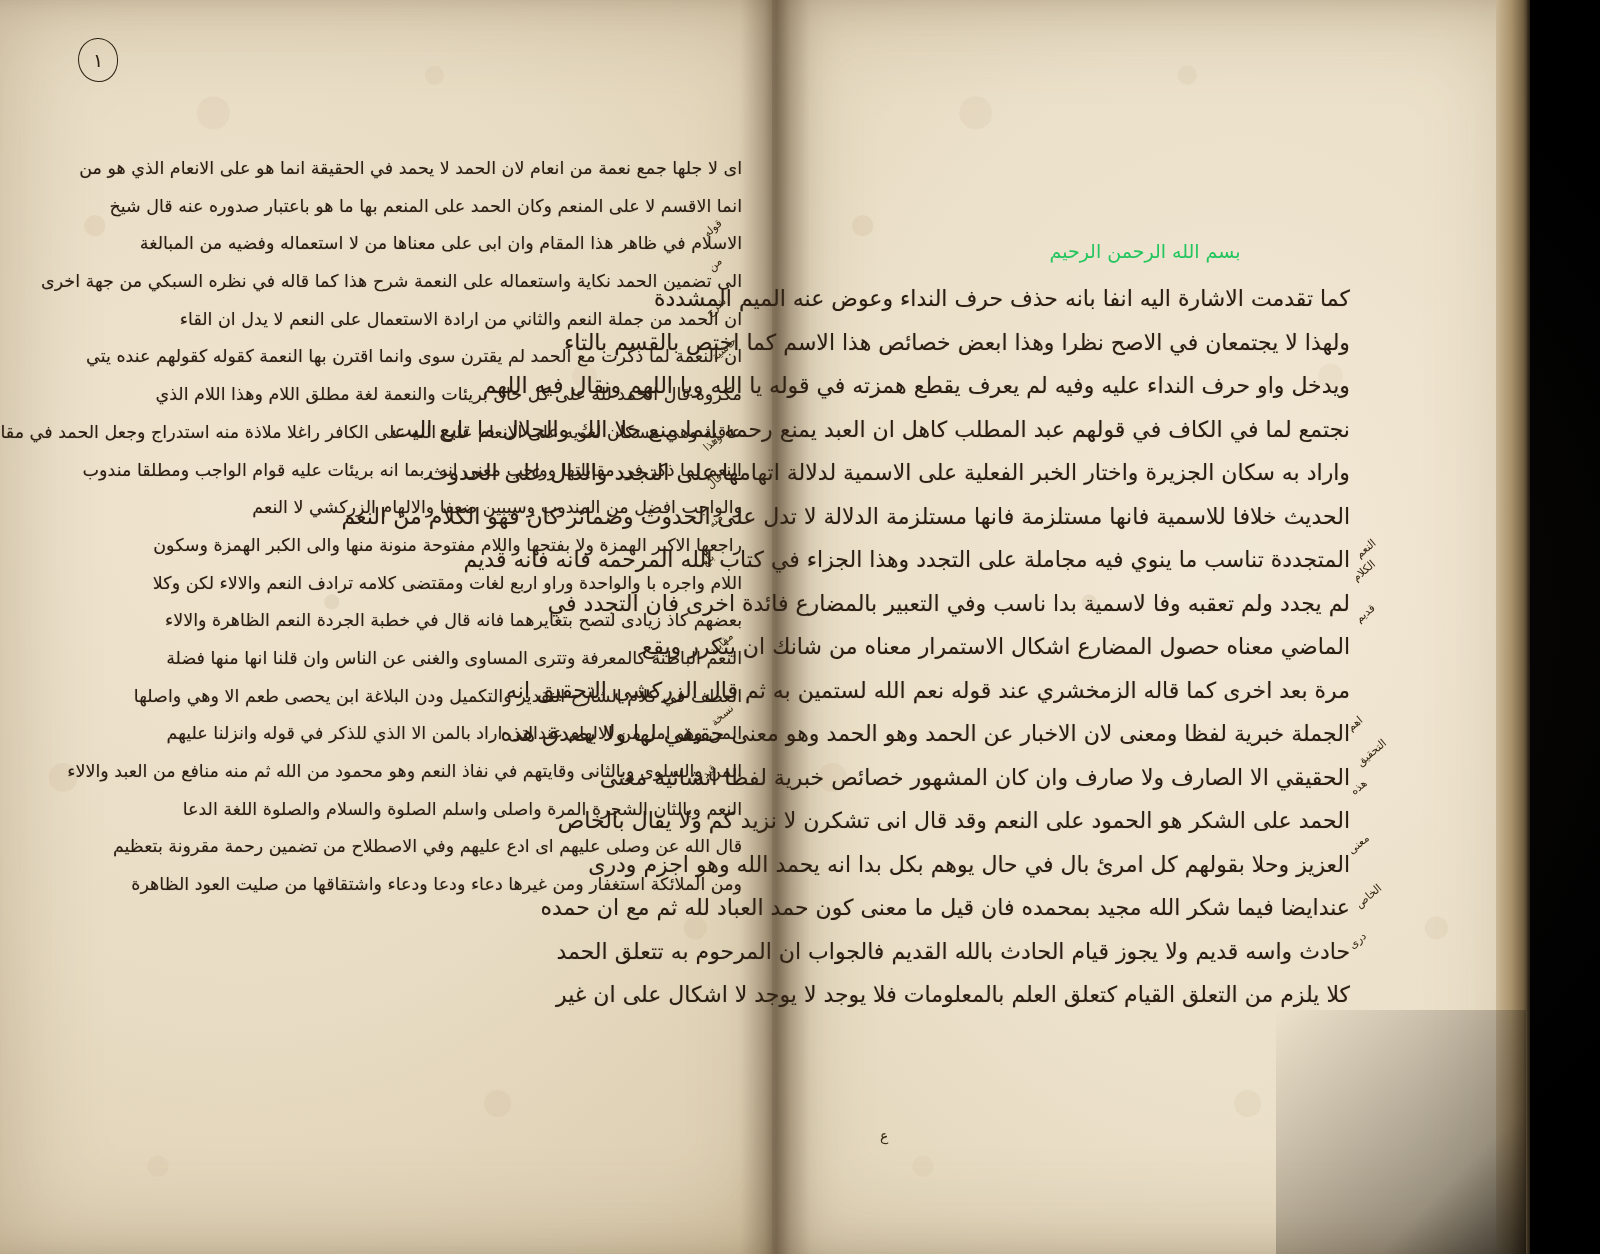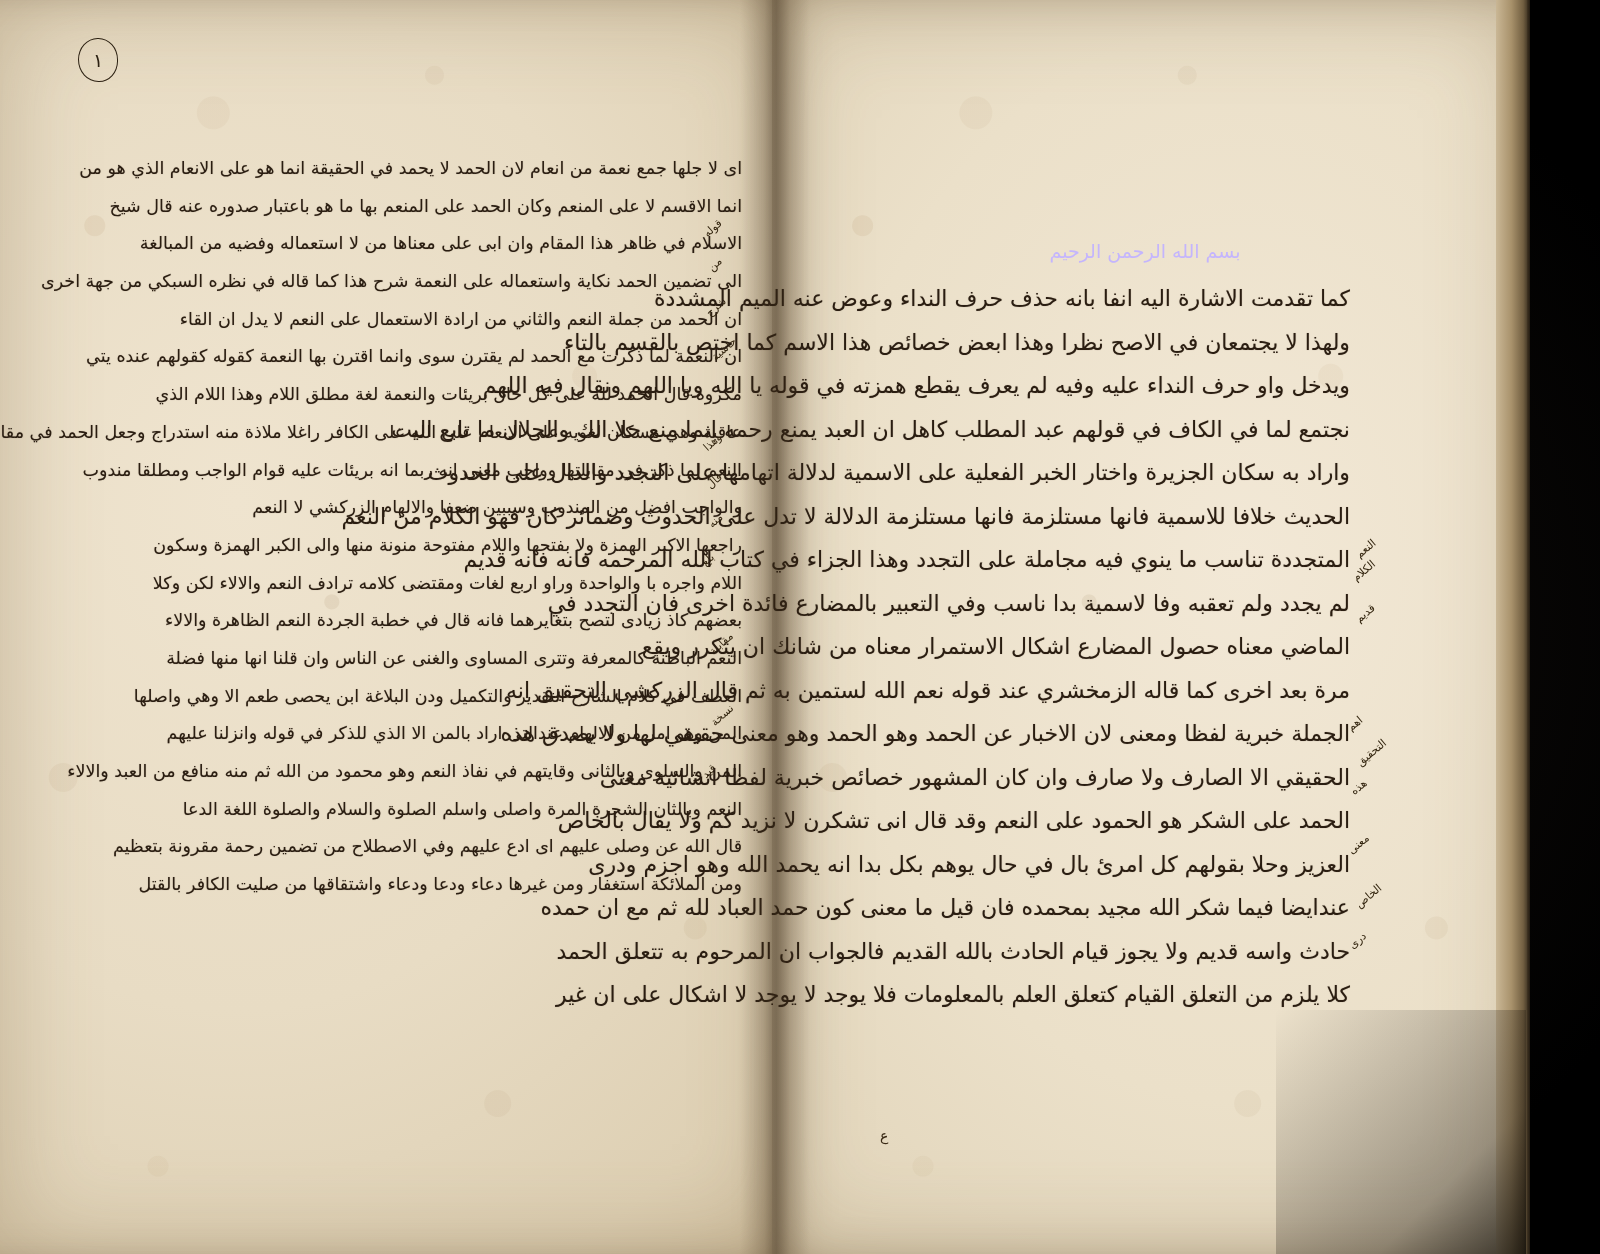--- a/index.html
+++ b/index.html
@@ -164,21 +164,21 @@
   }
 
   .basmala {
     position: absolute;
     left: 1015px;
     top: 240px;
     width: 260px;
     text-align: center;
     direction: rtl;
     font-size: 19px;
-    color: #c4b5fd;
+    color: #22c55e;
   }
 
   
   .margin-note {
     position: absolute;
     direction: rtl;
     font-size: 11px;
     color: #33250f;
     transform-origin: right center;
     white-space: nowrap;
@@ -236,21 +236,21 @@
         <div class="line">والواجب افضل من المندوب وسببين ضعفا     والالهام الزركشي لا النعم</div>
         <div class="line">راجعها الاكبر الهمزة ولا بفتحها واللام مفتوحة منونة منها والى الكبر الهمزة وسكون</div>
         <div class="line">اللام واجره با والواحدة وراو اربع لغات ومقتضى كلامه ترادف النعم والالاء لكن وكلا</div>
         <div class="line">بعضهم كاذ زيادى لتصح بتغايرهما فانه قال في خطبة الجردة النعم الظاهرة والالاء</div>
         <div class="line">النعم الباطنة كالمعرفة وتترى المساوى والغنى عن الناس وان قلنا انها منها فضلة</div>
         <div class="line">العطف في كلام الشارح التقدير والتكميل ودن البلاغة ابن يحصى طعم الا وهي واصلها</div>
         <div class="line">المن وهو امر من الالهام عندالتى اراد بالمن الا الذي للذكر في قوله وانزلنا عليهم</div>
         <div class="line">المن والسلوى وبالثانى وقايتهم في نفاذ النعم وهو محمود من الله ثم منه منافع من العبد والالاء</div>
         <div class="line">النعم وبالثان الشجرة المرة    واصلى واسلم الصلوة والسلام والصلوة اللغة الدعا</div>
         <div class="line">قال الله عن وصلى عليهم اى ادع عليهم وفي الاصطلاح من تضمين رحمة مقرونة بتعظيم</div>
-        <div class="line">ومن الملائكة استغفار ومن غيرها دعاء ودعا ودعاء واشتقاقها من صليت الكافر بالقتل</div>
+        <div class="line">ومن الملائكة استغفار ومن غيرها دعاء ودعا ودعاء واشتقاقها من صليت العود الظاهرة</div>
       </div>
 
       <div class="margin-note" style="left:700px; top:215px; transform:rotate(-42deg);">قوله</div>
       <div class="margin-note" style="left:706px; top:253px; transform:rotate(-42deg);">من</div>
       <div class="margin-note" style="left:702px; top:293px; transform:rotate(-42deg);">شرح</div>
       <div class="margin-note" style="left:706px; top:333px; transform:rotate(-42deg);">حاشية</div>
       <div class="margin-note" style="left:700px; top:429px; transform:rotate(-42deg);">وهذا</div>
       <div class="margin-note" style="left:704px; top:469px; transform:rotate(-42deg);">قال</div>
       <div class="margin-note" style="left:706px; top:509px; transform:rotate(-42deg);">منه</div>
       <div class="margin-note" style="left:700px; top:549px; transform:rotate(-42deg);">بلغ</div>

